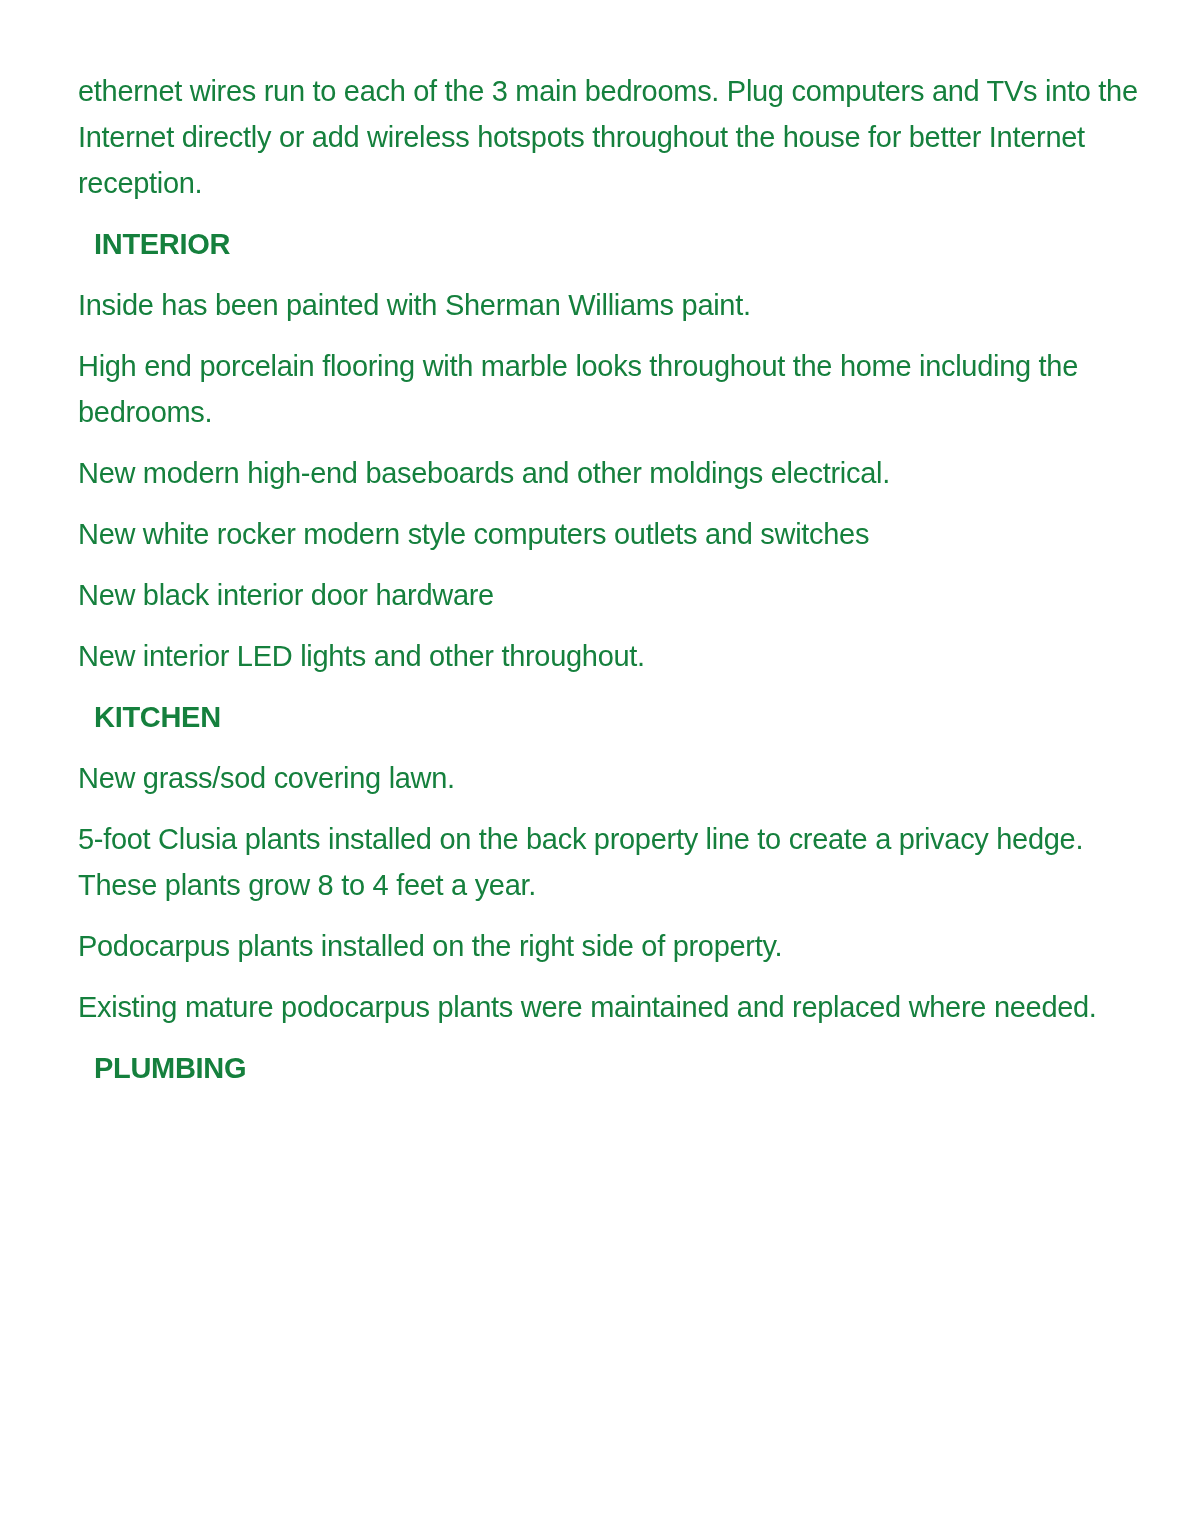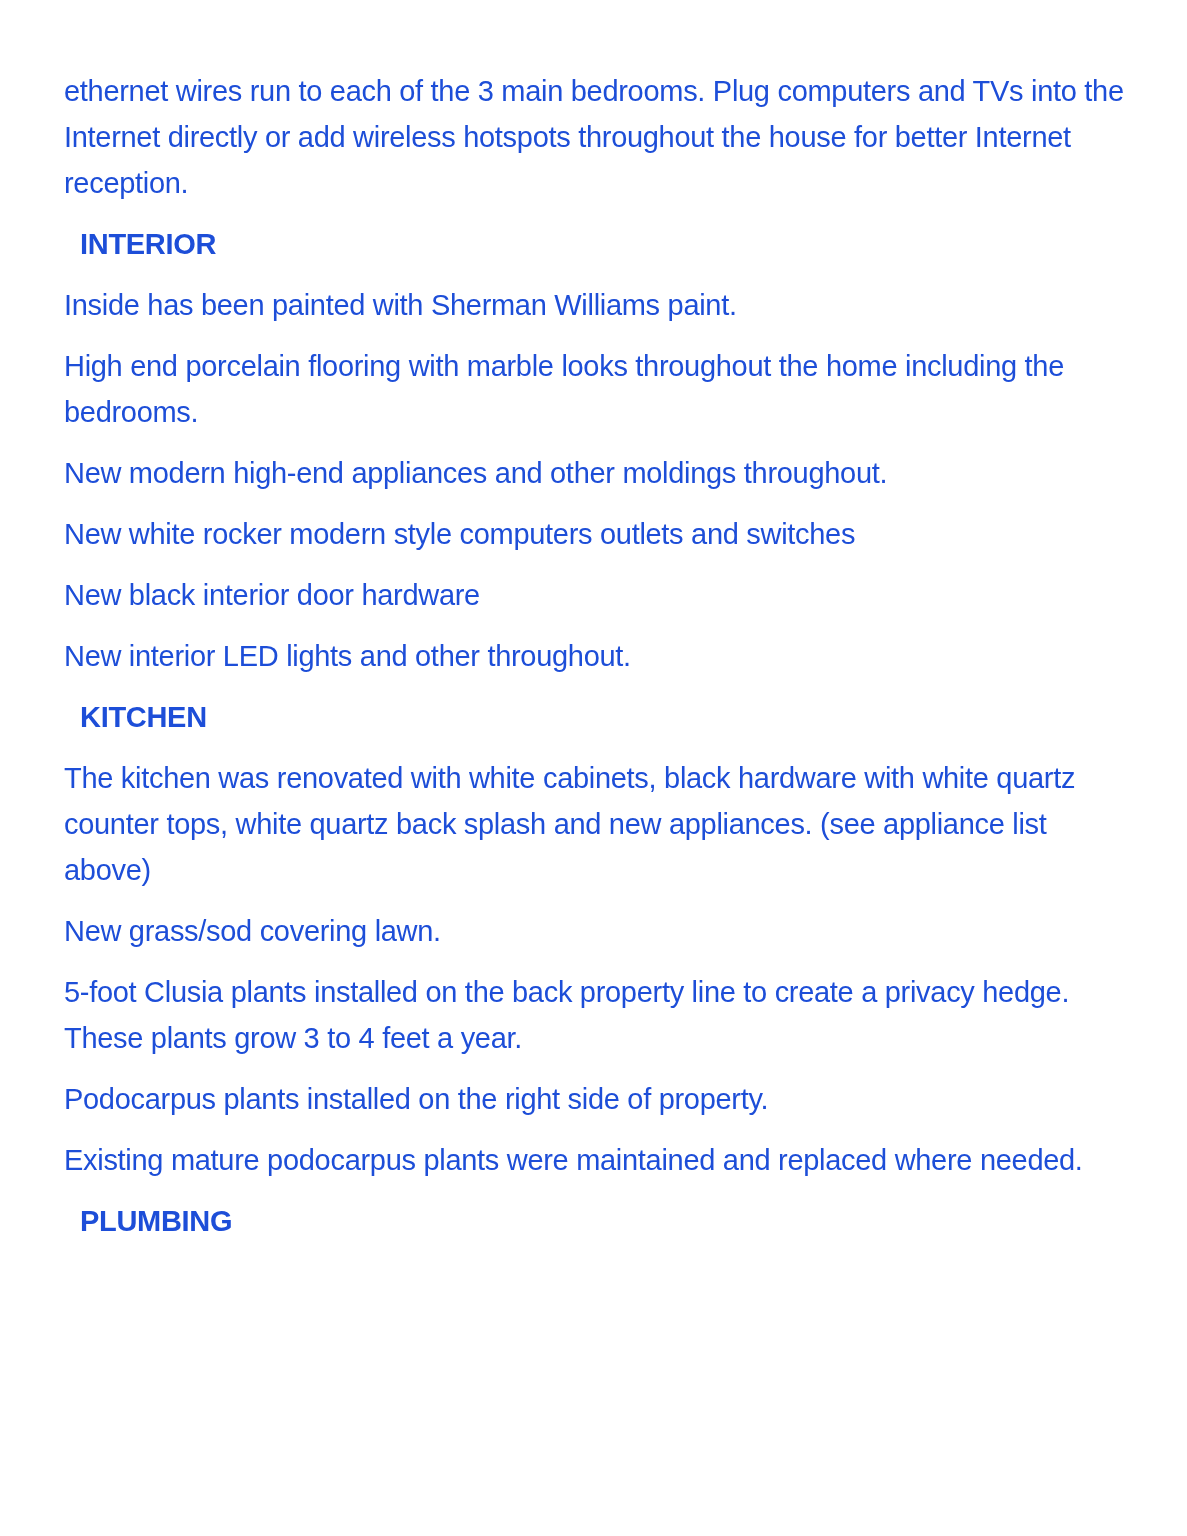--- a/index.html
+++ b/index.html
@@ -8,25 +8,25 @@
       background: #ffffff;
     }
     body {
       width: 1187px;
       height: 1536px;
       overflow: hidden;
       position: relative;
     }
     .page {
       position: absolute;
-      left: 64px;
+      left: 78px;
       top: 68px;
       width: 1060px;
       font-family: "Liberation Sans", "DejaVu Sans", sans-serif;
-      color: #1d4ed8;
+      color: #15803d;
     }
     .para {
       font-size: 29px;
       line-height: 46px;
       margin: 0 0 15px 0;
       letter-spacing: -0.3px;
     }
     .heading {
       font-size: 29px;
       line-height: 46px;
@@ -38,34 +38,33 @@
 </head>
 <body>
 
 <div class="page">
   <p class="para">ethernet wires run to each of the 3 main bedrooms. Plug computers and TVs into the Internet directly or add wireless hotspots throughout the house for better Internet reception.</p>
 
   <section>
     <h2 class="heading">INTERIOR</h2>
     <p class="para">Inside has been painted with Sherman Williams paint.</p>
     <p class="para">High end porcelain flooring with marble looks throughout the home including the bedrooms.</p>
-    <p class="para">New modern high-end appliances and other moldings throughout.</p>
+    <p class="para">New modern high-end baseboards and other moldings electrical.</p>
     <p class="para">New white rocker modern style computers outlets and switches</p>
     <p class="para">New black interior door hardware</p>
     <p class="para">New interior LED lights and other throughout.</p>
   </section>
 
   <section>
     <h2 class="heading">KITCHEN</h2>
-    <p class="para">The kitchen was renovated with white cabinets, black hardware with white quartz counter tops, white quartz back splash and new appliances. (see appliance list above)</p>
   </section>
 
   <section>
     <p class="para">New grass/sod covering lawn.</p>
-    <p class="para">5-foot Clusia plants installed on the back property line to create a privacy hedge. These plants grow 3 to 4 feet a year.</p>
+    <p class="para">5-foot Clusia plants installed on the back property line to create a privacy hedge. These plants grow 8 to 4 feet a year.</p>
     <p class="para">Podocarpus plants installed on the right side of property.</p>
     <p class="para">Existing mature podocarpus plants were maintained and replaced where needed.</p>
   </section>
 
   <section>
     <h2 class="heading">PLUMBING</h2>
   </section>
 </div>
 
 </body></html>

